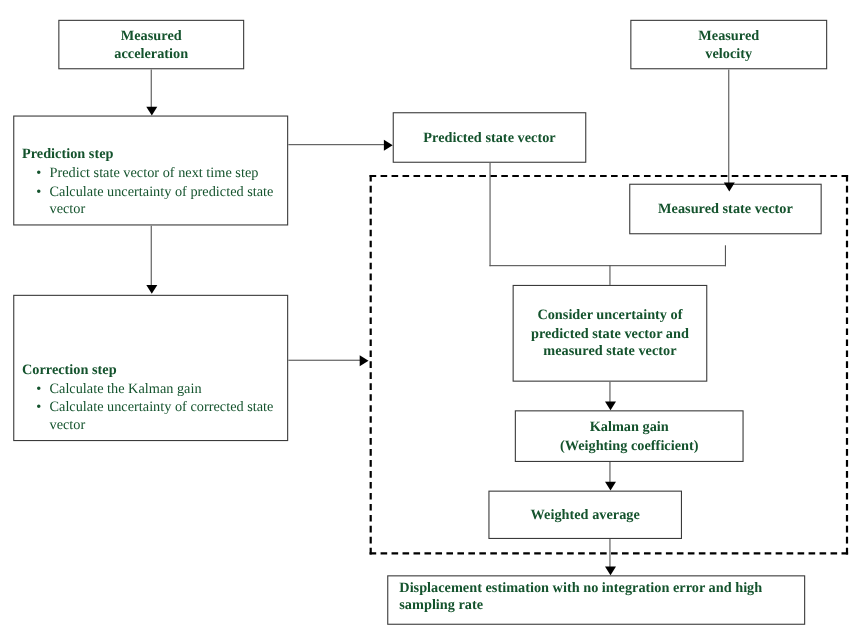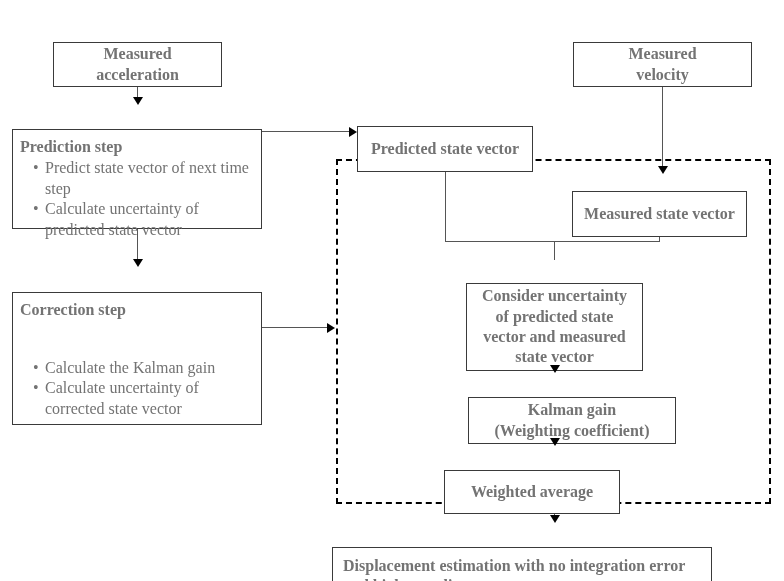--- a/index.html
+++ b/index.html
@@ -13,36 +13,35 @@
     height: 581px;
     background: #ffffff;
     overflow: hidden;
     font-family: "Liberation Serif", "DejaVu Serif", serif;
   }
   .box {
     position: absolute;
     box-sizing: border-box;
     border: 1.6px solid #3a3a3a;
     background: #ffffff;
-    color: #737373;
+    color: #14532d;
     font-weight: bold;
-    font-size: 16px;
+    font-size: 13px;
     line-height: 1.28;
     display: flex;
     z-index: 3;
-    margin-top: 24px;
   }
   .box.center {
     align-items: center;
     justify-content: center;
     text-align: center;
   }
   .box.topleft {
     align-items: flex-start;
-    justify-content: space-between;
+    justify-content: flex-end;
     text-align: left;
     padding: 7px 6px 5px 7px;
     flex-direction: column;
   }
   .box .title {
     display: block;
     margin-bottom: 1px;
   }
   .box ul {
     margin: 0;
@@ -178,17 +177,17 @@
   <div class="vline" style="left:554px; top:420px; height:19px;"></div>
   <div class="arrow-down" style="left:550px; top:438px;"></div>
 
   <div class="box center" style="left:444px; top:446px; width:176px; height:44px;">
     <span>Weighted average</span>
   </div>
 
   <div class="vline" style="left:554px; top:490px; height:28px;"></div>
   <div class="arrow-down" style="left:550px; top:515px;"></div>
 
-  <div class="box topleft" style="left:332px; top:523px; width:380px; height:45px; padding:8px 10px;">
+  <div class="box topleft" style="left:352px; top:523px; width:380px; height:45px; padding:8px 10px;">
     <span>Displacement estimation with no integration error and high sampling rate</span>
   </div>
 
 </div>
 
 </body></html>

